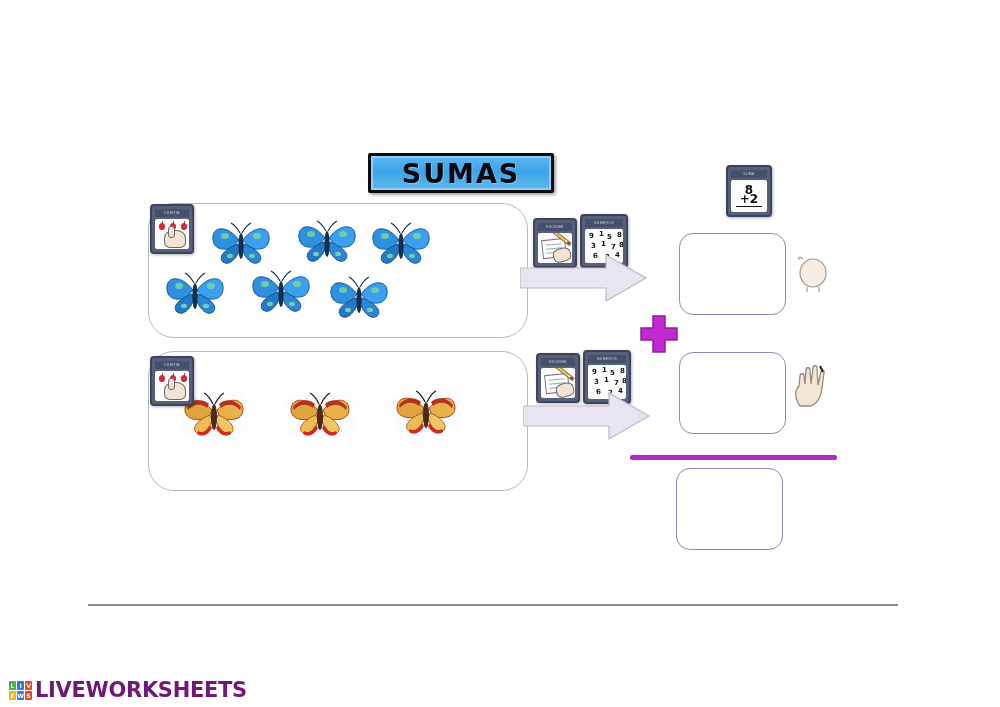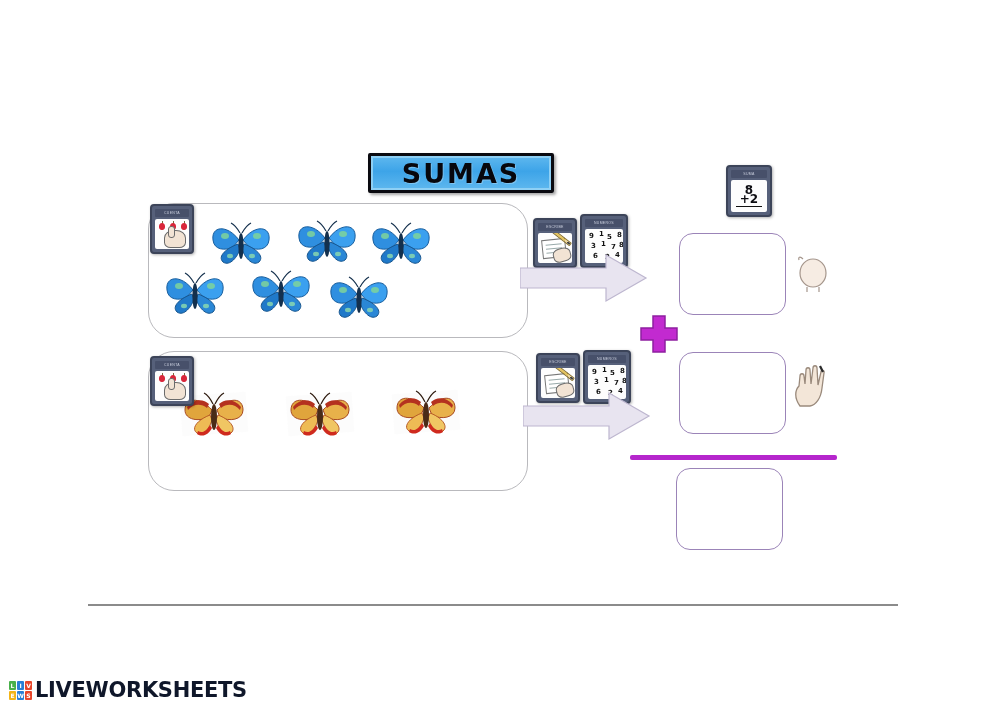--- a/index.html
+++ b/index.html
@@ -136,21 +136,21 @@
 
   
   #footer-rule {
     position:absolute; left:88px; top:604px; width:810px; height:1.5px; background:#8b8b8b;
   }
   #lw-logo { position:absolute; left:9px; top:678px; display:flex; align-items:center; gap:3px; }
   #lw-grid { display:grid; grid-template-columns:repeat(3,7px); grid-template-rows:repeat(2,9px); gap:1px; }
   #lw-grid div { display:flex; align-items:center; justify-content:center;
                  font-size:6px; font-weight:bold; color:#fff; border-radius:1px;
                  font-family:"DejaVu Sans", sans-serif; }
-  #lw-text { font-size:21px; font-weight:bold; color:#0f172a; letter-spacing:-.3px;
+  #lw-text { font-size:21px; font-weight:bold; color:#701a75; letter-spacing:-.3px;
              font-family:"DejaVu Sans", sans-serif; }
 </style>
 </head>
 <body>
 
 <div id="sheet">
 
   <div class="title-box">
     <div class="inner">
       <span class="title-text">SUMAS</span>

